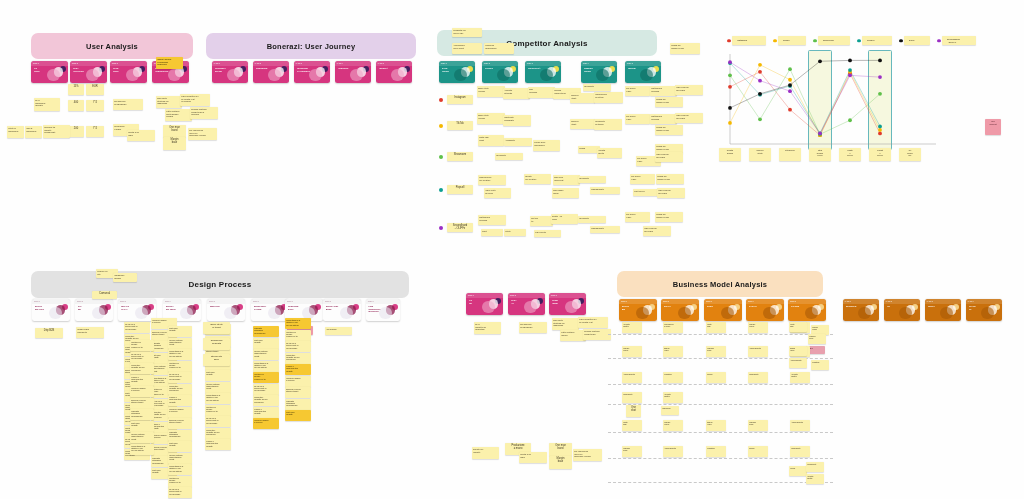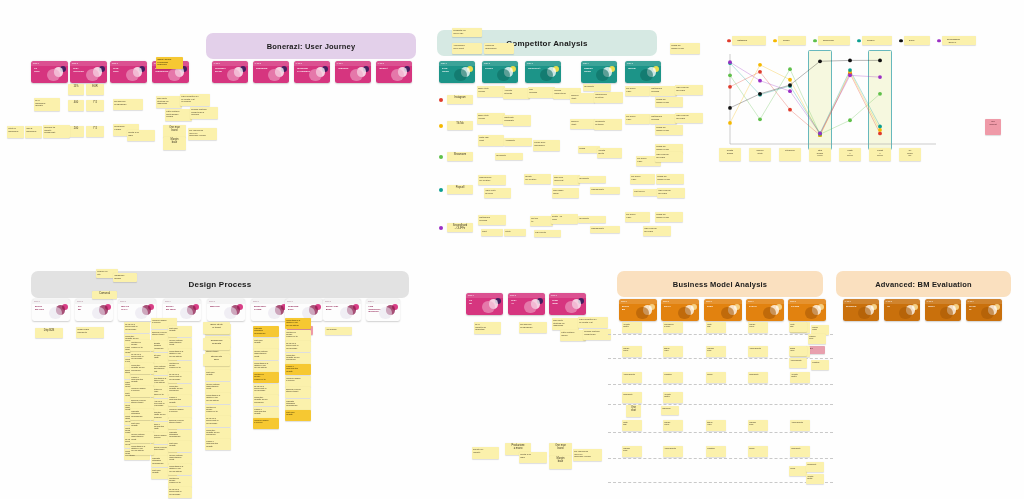--- a/index.html
+++ b/index.html
@@ -132,25 +132,25 @@
   .dashrow {
     position: absolute;
     height: 0;
     border-top: .7px dashed #c9c9c9;
   }
 </style>
 </head>
 <body>
 
 <div id="board">
+    <div class="sec-header" style="left: 31px; top: 33px; width: 162px; height: 26px; background: rgb(242, 198, 216); font-size: 7.5px;">User Analysis</div>
     <div class="sec-header" style="left: 206px; top: 33px; width: 210px; height: 26px; background: rgb(227, 208, 234); font-size: 7.5px;">Bonerazi: User Journey</div>
     <div class="sec-header" style="left: 437px; top: 30px; width: 220px; height: 26px; background: rgb(214, 233, 227); font-size: 8px;">Competitor Analysis</div>
     <div class="sec-header" style="left: 617px; top: 271px; width: 206px; height: 26px; background: rgb(250, 224, 191); font-size: 7.5px;">Business Model Analysis</div>
     <div class="sec-header" style="left: 31px; top: 271px; width: 378px; height: 27px; background: rgb(226, 226, 226); font-size: 8px;">Design Process</div>
-    <div class="sec-header" style="left: 836px; top: 271px; width: 175px; height: 26px; background: rgb(250, 224, 191); font-size: 7.5px;">Advanced: BM Evaluation</div>
     <div class="card" style="left: 31px; top: 61px; width: 37px; height: 22px;">
       <div class="card-top"></div>
       <div class="card-badge">STEP 1</div>
       <div class="card-ttl">CHI
 SONO</div>
       <div class="blob" style="background: rgb(59, 29, 94); width: 6.16px; height: 6.16px; right: 2px; top: 4.84px; opacity: 0.95;"></div>
       <div class="blob" style="background: rgb(255, 255, 255); width: 9.24px; height: 9.24px; right: 5.2px; top: 6.44px; opacity: 0.77;"></div>
       <div class="blob" style="background: rgb(240, 168, 200); width: 12.32px; height: 12.32px; right: 8.4px; top: 8.04px; opacity: 0.59;"></div>
     </div>
     <div class="card" style="left: 70px; top: 61px; width: 37px; height: 22px;">

